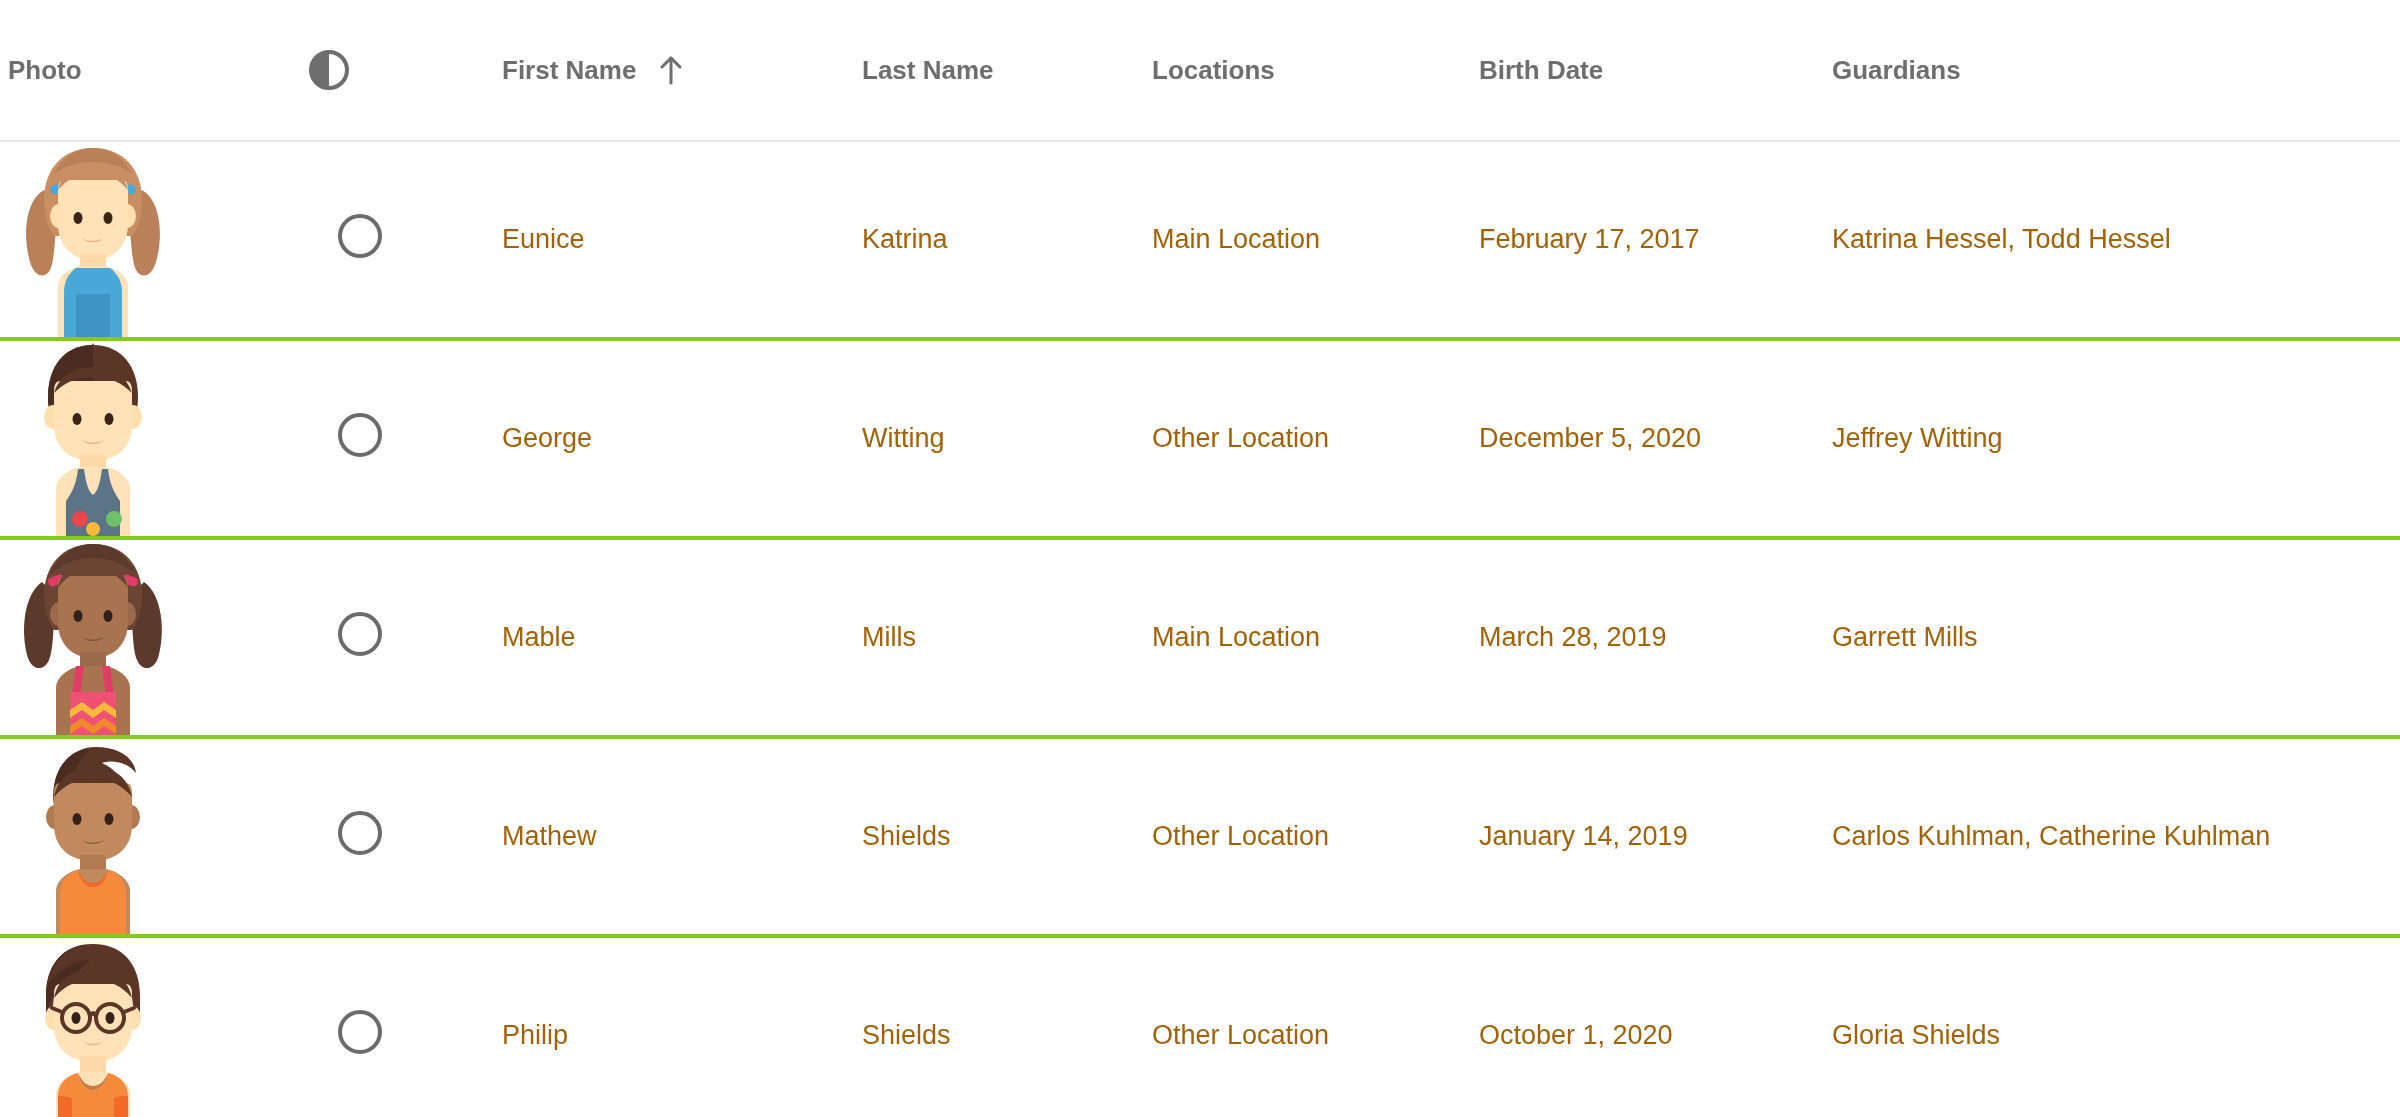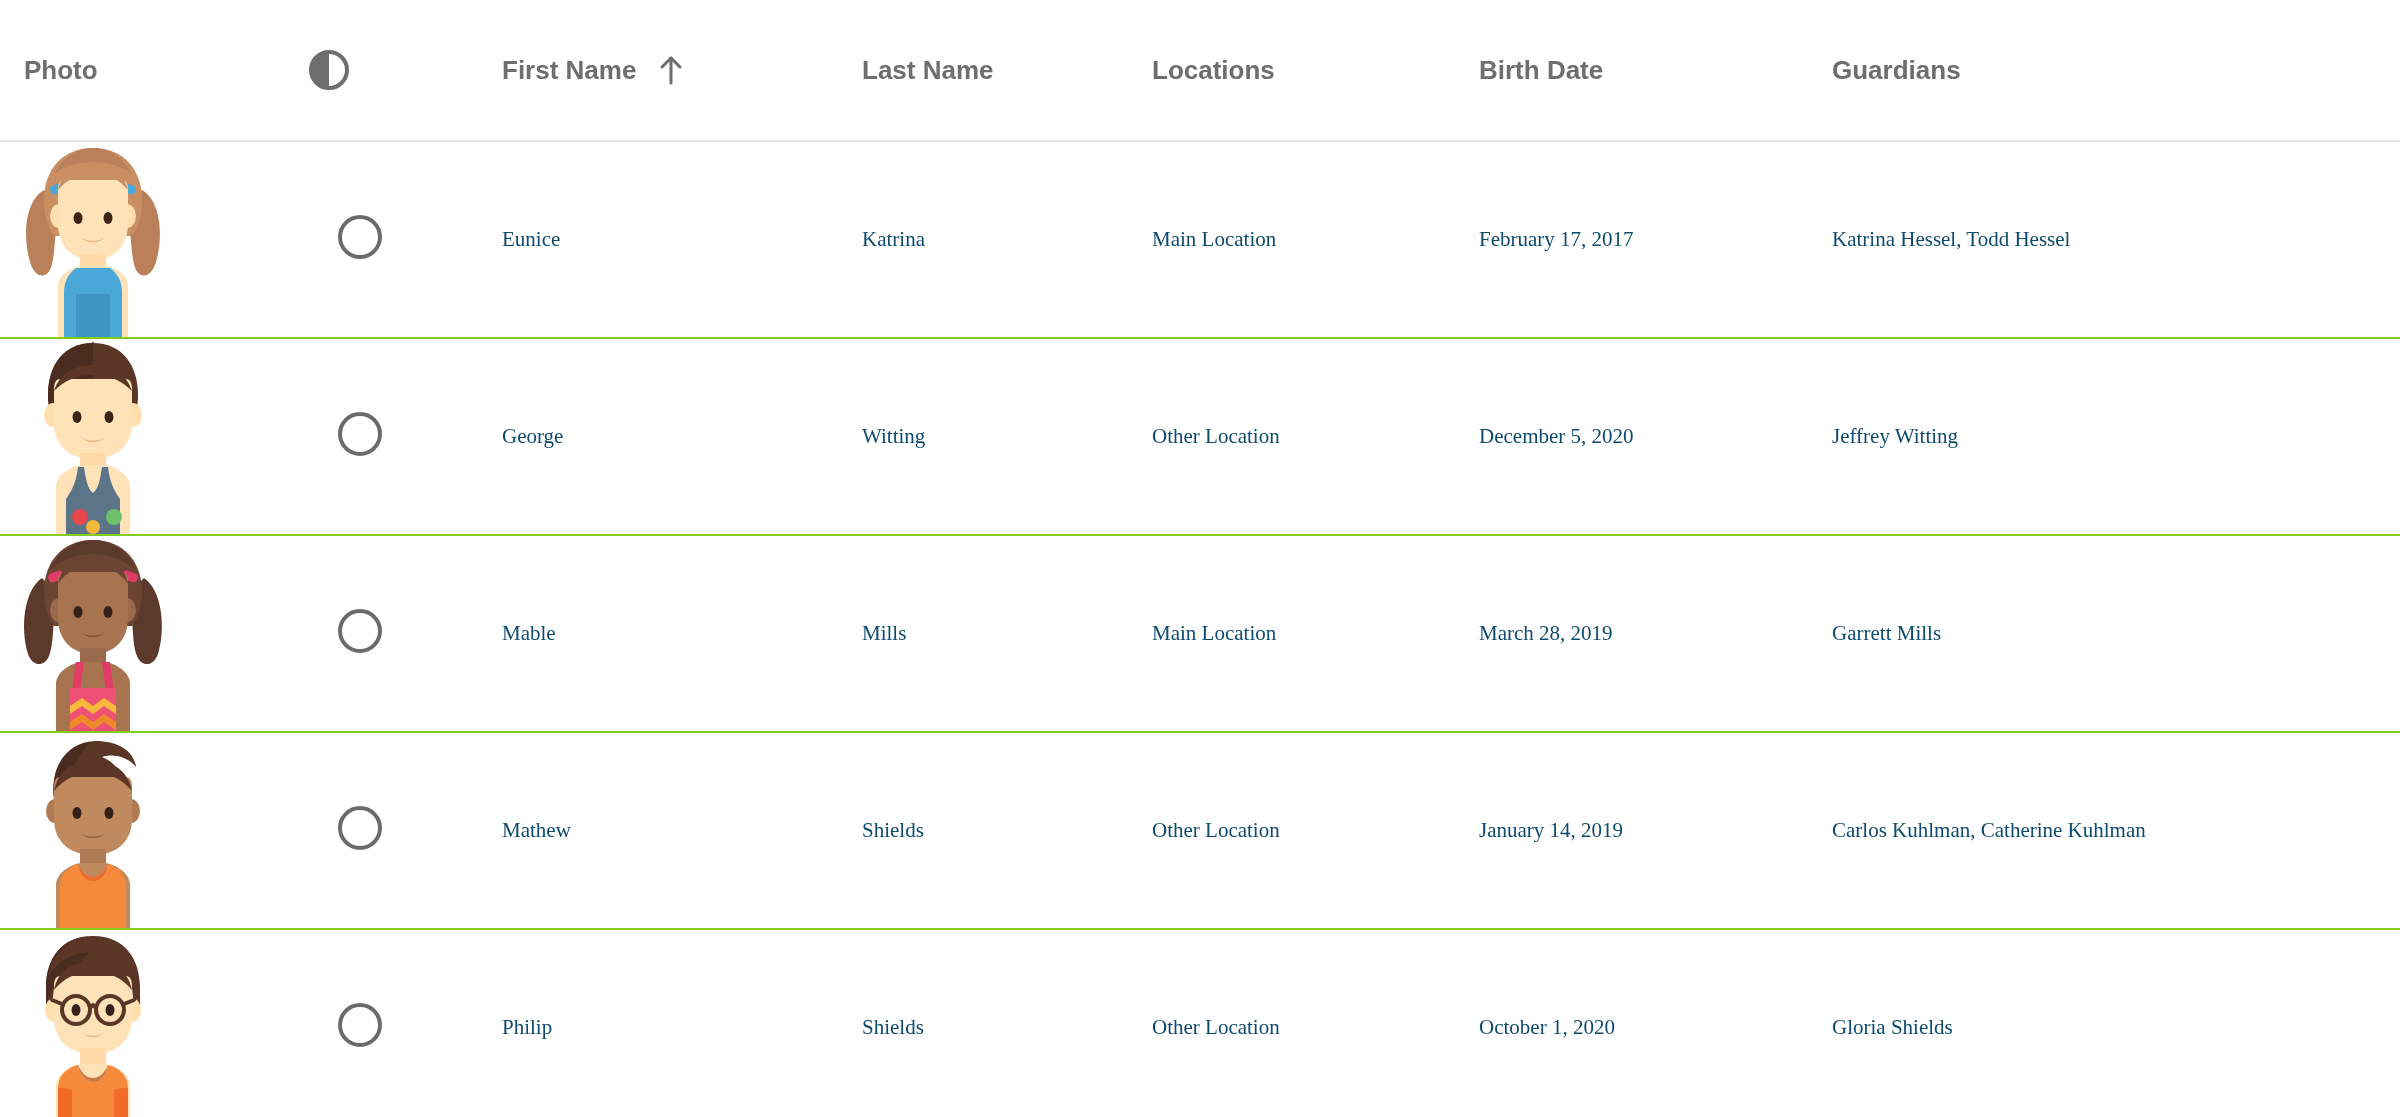--- a/index.html
+++ b/index.html
@@ -42,21 +42,21 @@
     vertical-align: middle;
     background: #ffffff;
     border: 0;
   }
   .th-inner {
     display: flex;
     align-items: center;
     gap: 22px;
     white-space: nowrap;
   }
-  .th-photo .th-inner      { padding-left: 24px; }
+  .th-photo .th-inner      { padding-left: 8px; }
   .th-select .th-inner     { padding-left: 18px; }
   .th-first .th-inner      { padding-left: 22px; }
   .th-last .th-inner       { padding-left: 22px; align-items: flex-end; }
   .th-locations .th-inner  { padding-left: 22px; }
   .th-birth .th-inner      { padding-left: 24px; }
   .th-guardians .th-inner  { padding-left: 22px; text-align: right; }
 
   .sort-arrow {
     display: inline-block;
     width: 26px;
@@ -65,36 +65,35 @@
   }
   .halfcircle-icon {
     display: inline-block;
     width: 42px;
     height: 42px;
     flex: 0 0 auto;
   }
 
   
   tbody tr {
-    border-top: 2px solid #84cc16;
+    border-top: 4px solid #84cc16;
   }
   tbody tr:first-child {
     border-top: 2px solid #e6e6e6;
   }
   tbody td {
     height: 195px;
     vertical-align: middle;
-    font-size: 21px;
+    font-size: 27px;
     font-weight: normal;
-    color: #0c4a6e;
+    color: #a16207;
     padding: 0;
     background: #ffffff;
     overflow: hidden;
     white-space: nowrap;
-    font-family: Liberation Serif, serif;
   }
   td.cell-first     { padding-left: 22px; }
   td.cell-last      { padding-left: 22px; }
   td.cell-locations { padding-left: 22px; margin-top: 10px; }
   td.cell-birth     { padding-left: 24px; }
   td.cell-guardians { padding-left: 22px; }
 
   
   td.cell-photo {
     padding: 0;

